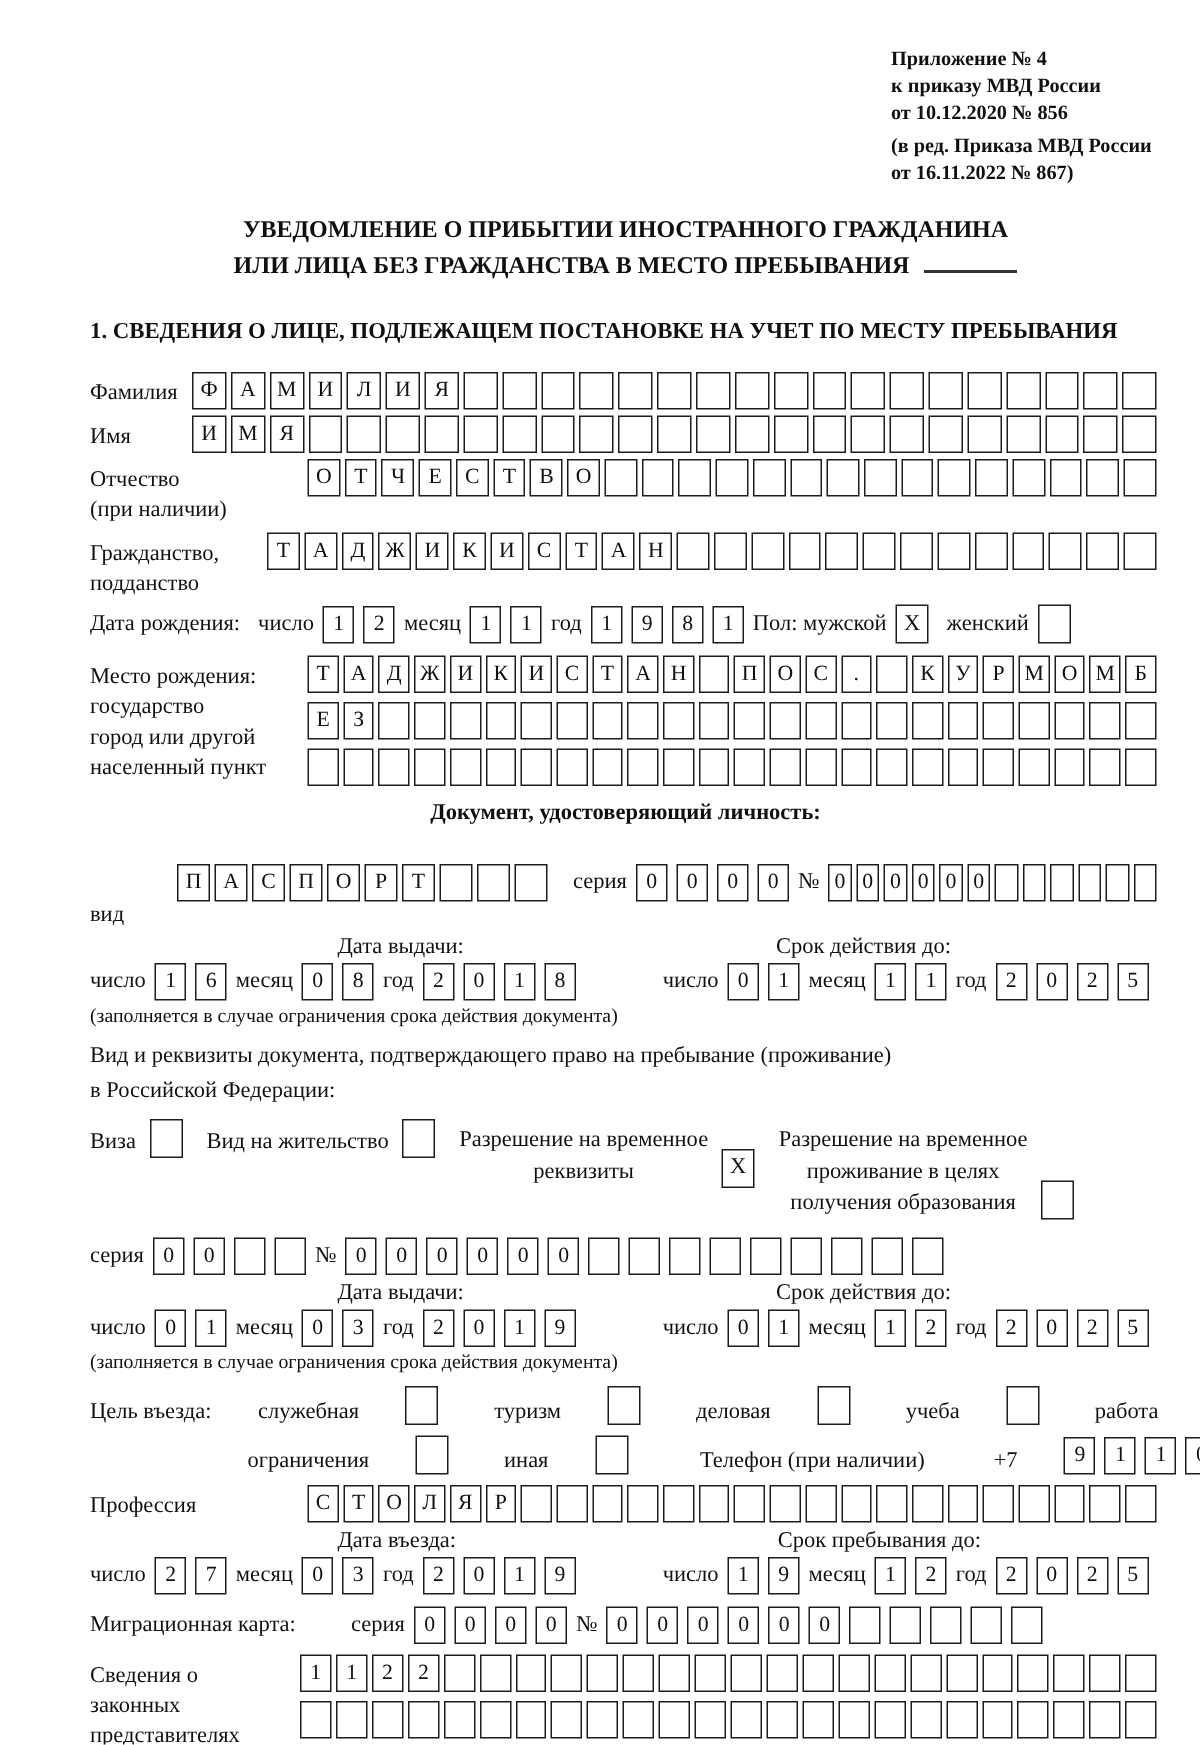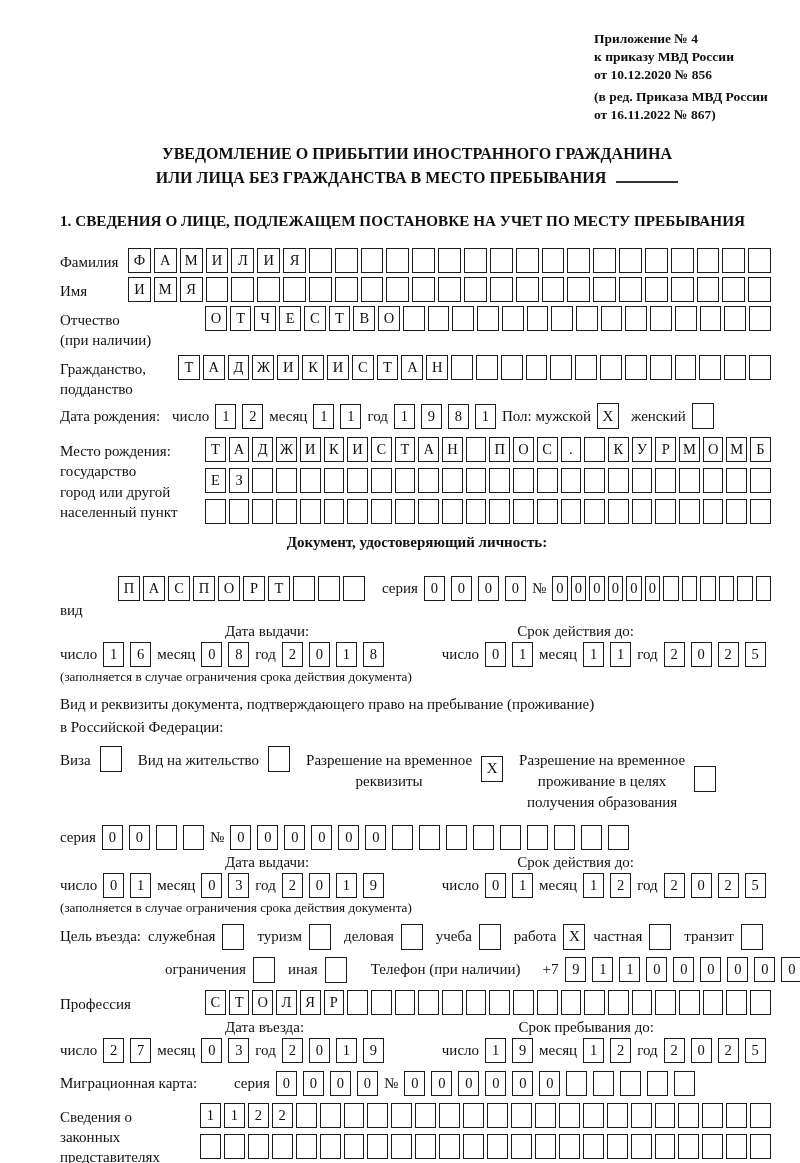--- a/index.html
+++ b/index.html
@@ -42,26 +42,26 @@
   .dh1 { margin-left: 165px; }
   .dh2 { margin-left: auto; margin-right: 140px; }
   .drow { display: flex; align-items: center; margin-bottom: 2px; }
   .slbl { margin-right: 6px; }
   .dgap { width: 52px; flex: none; }
   .note-r { text-align: left; font-size: 13.2px; margin: 0 0 8px 0; }
 
   
   .intro { margin: 6px 0 2px; line-height: 1.55; }
   .res-opts { display: flex; align-items: flex-start; margin: 6px 0 12px; }
-  .opt { display: flex; align-items: center; margin-right: 16px; }
+  .opt { display: flex; align-items: flex-end; margin-right: 16px; }
   .opt .t { padding-top: 4px; margin-right: 9px; line-height: 1.4; }
   .opt .t.c { text-align: center; }
 
   
-  .prow { display: flex; align-items: center; margin-bottom: 7px; flex-wrap: nowrap; }
+  .prow { display: flex; align-items: flex-end; margin-bottom: 7px; flex-wrap: nowrap; gap: 24px; }
   .plbl { margin-right: 7px; white-space: nowrap; }
   .pbox { margin-right: 13px; }
   .indent105 { margin-left: 105px; }
 </style>
 </head>
 <body>
 
 <div class="page">
 
   <div class="appx">

